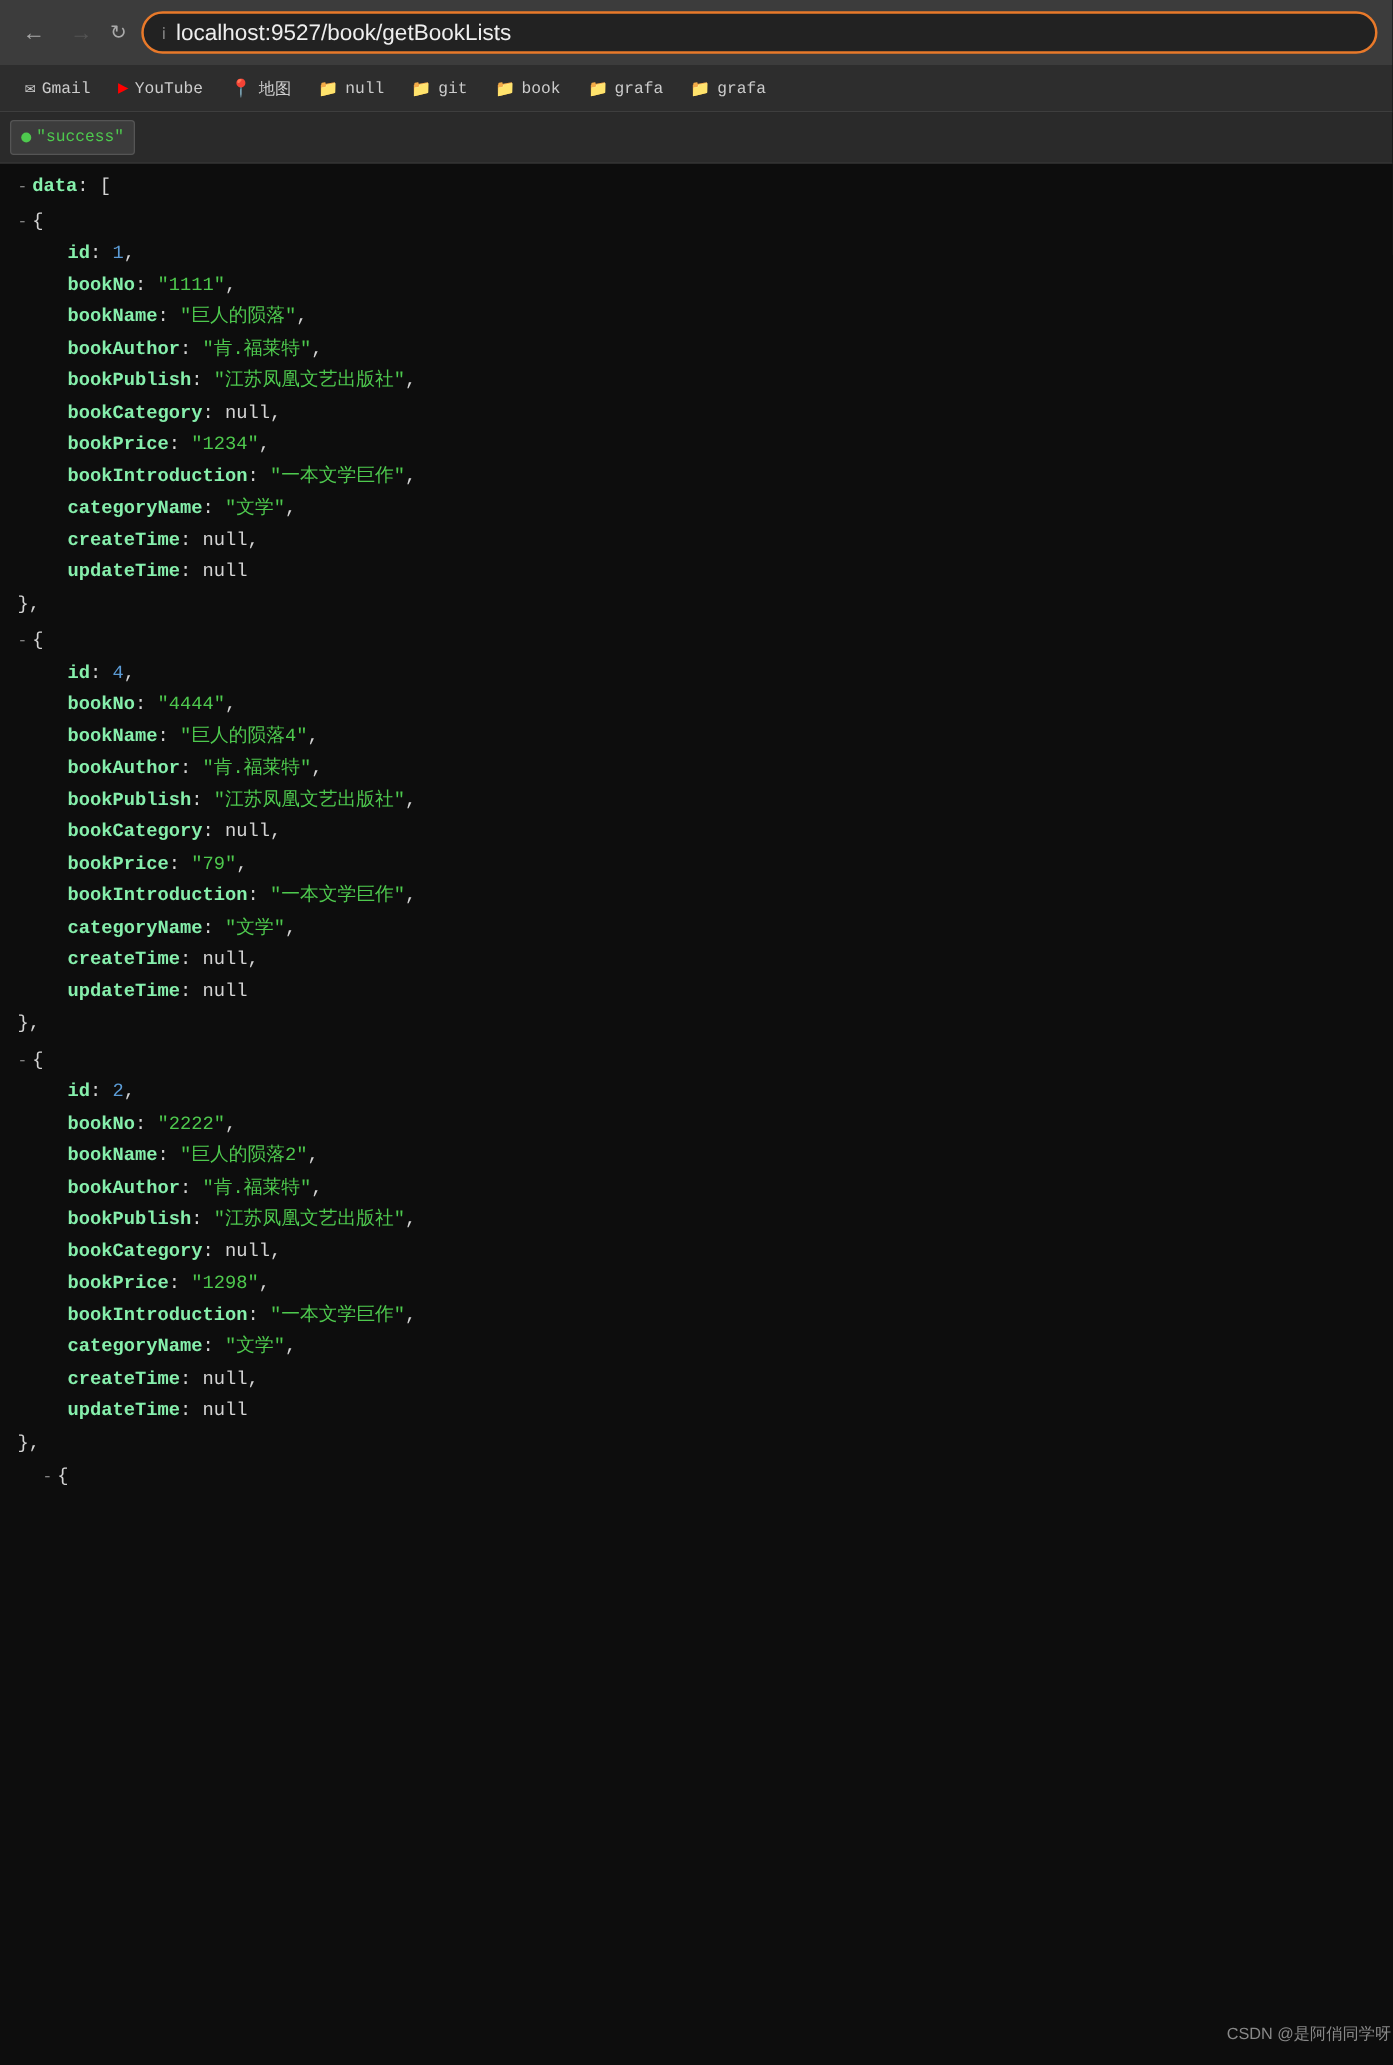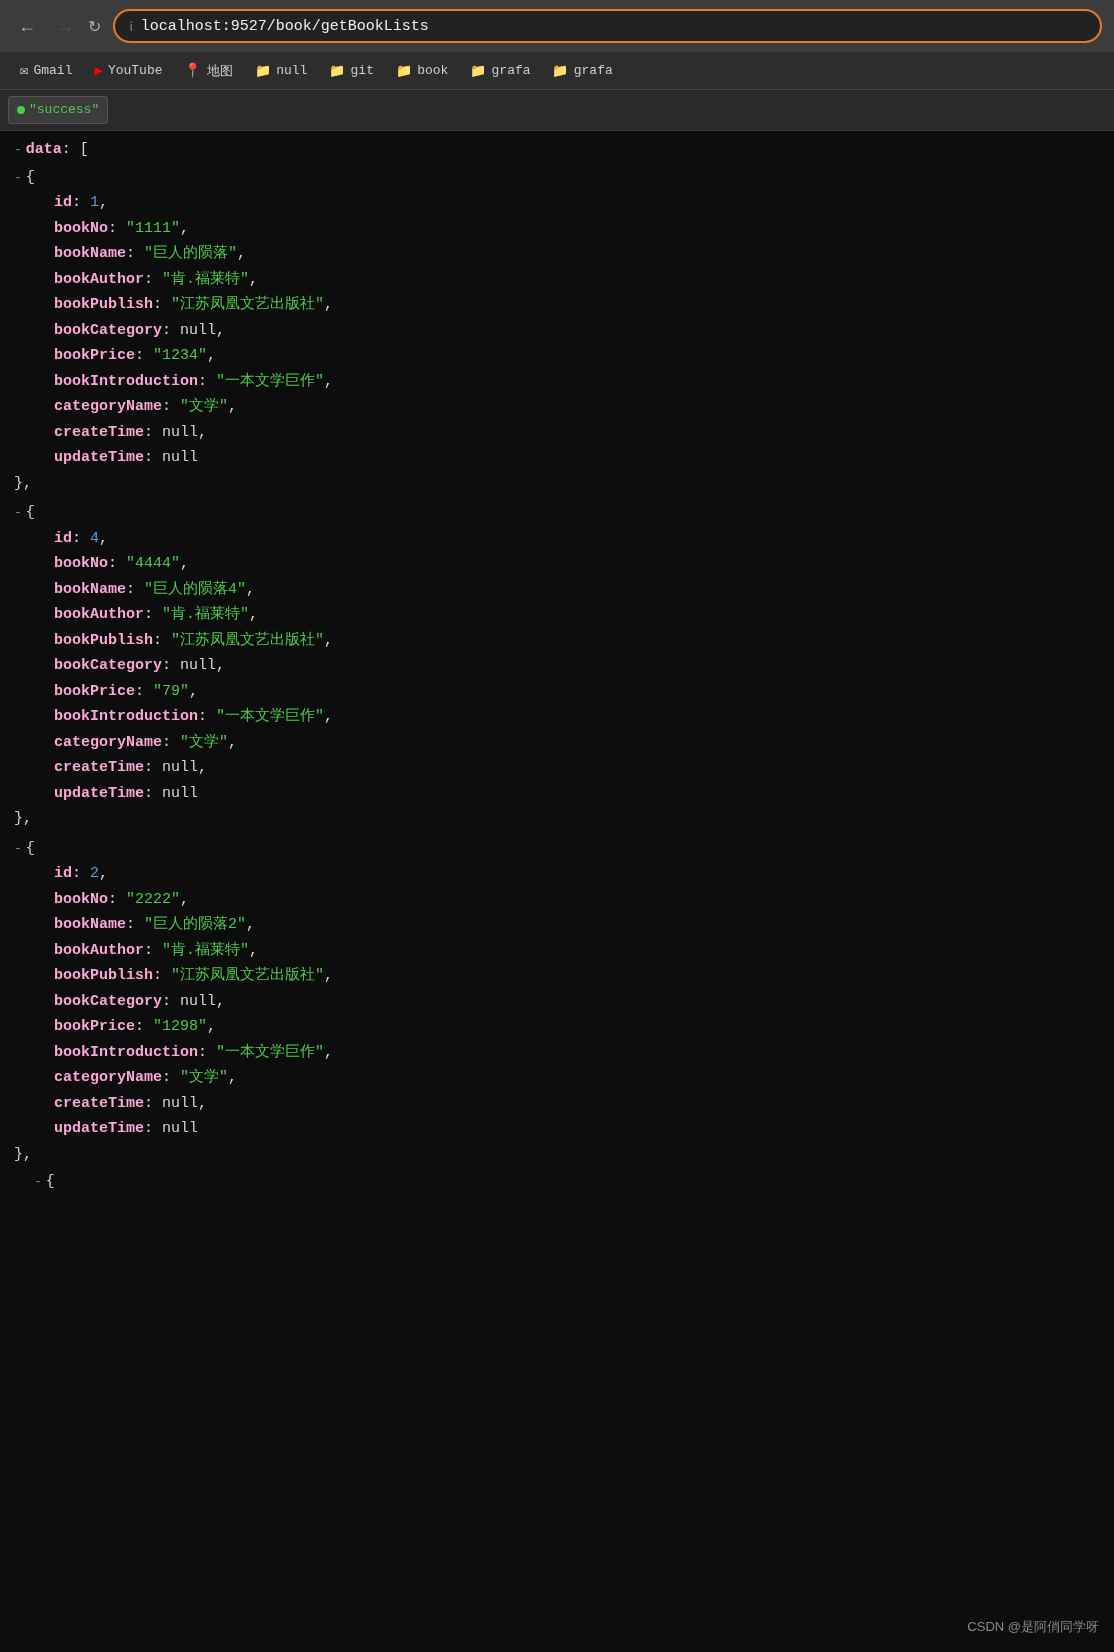--- a/index.html
+++ b/index.html
@@ -65,22 +65,22 @@
 
     .address-bar .lock-icon {
       color: #888;
       font-size: 13px;
     }
 
     .address-bar input {
       background: none;
       border: none;
       color: #eee;
-      font-size: 15px;
-      font-family: Liberation Mono, monospace;
+      font-size: 18px;
+      font-family: Liberation Sans, sans-serif;
       flex: 1;
       outline: none;
     }
 
     
     .bookmarks-bar {
       background: #2d2d2d;
       display: flex;
       align-items: center;
       padding: 4px 12px;
@@ -151,37 +151,37 @@
     }
 
     .collapse-btn {
       color: #888;
       cursor: pointer;
       margin-right: 4px;
       font-size: 13px;
       user-select: none;
     }
 
-    .key { color: #f9a8d4; font-weight: bold; }
+    .key { color: #86efac; font-weight: bold; }
     .val-string { color: #4ec94e; }
     .val-number { color: #5b9bd5; }
     .val-null { color: #d4d4d4; text-align: right; }
     .punctuation { color: #d4d4d4; }
     .indent-1 { padding-left: 20px; }
     .indent-2 { padding-left: 40px; }
 
     .json-section {
       padding: 2px 0;
     }
 
     
     .watermark {
       position: fixed;
       bottom: 16px;
-      right: 15px;
+      right: 1px;
       color: #888;
       font-size: 13px;
       font-family: Arial, sans-serif;
     }
   </style>
 </head>
 <body>
 
 <div class="browser-chrome">
   <div class="browser-toolbar">

